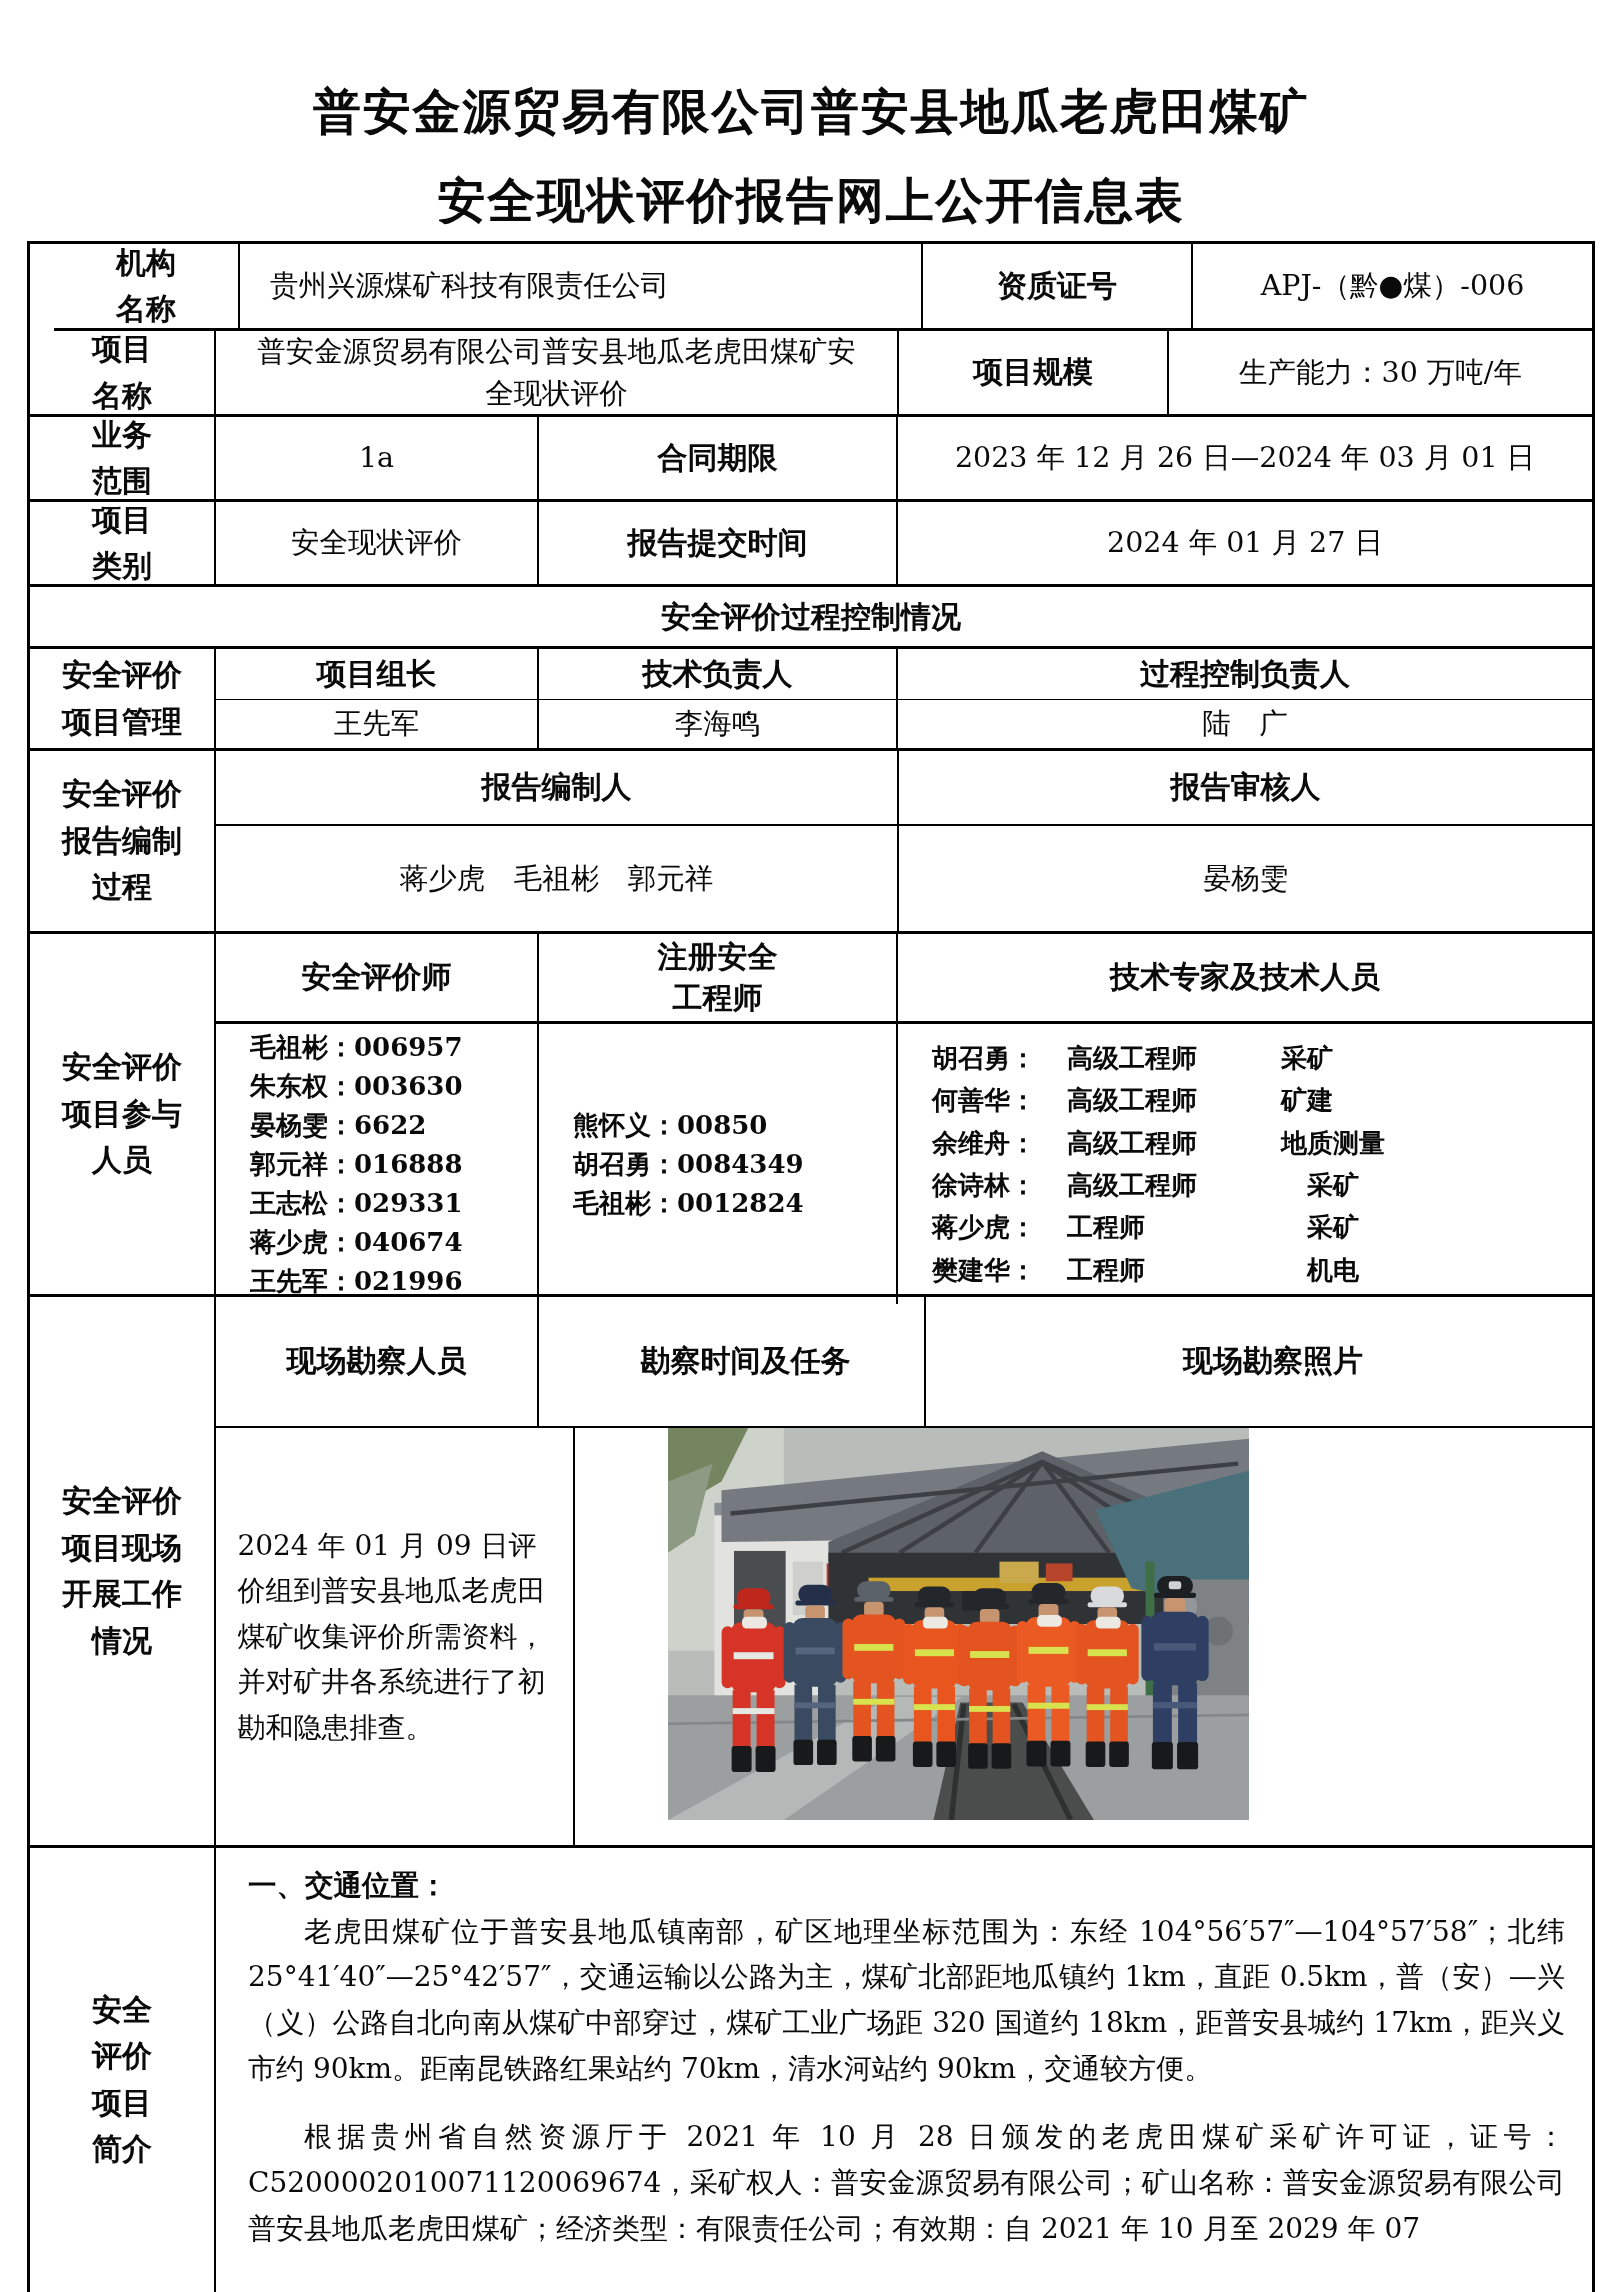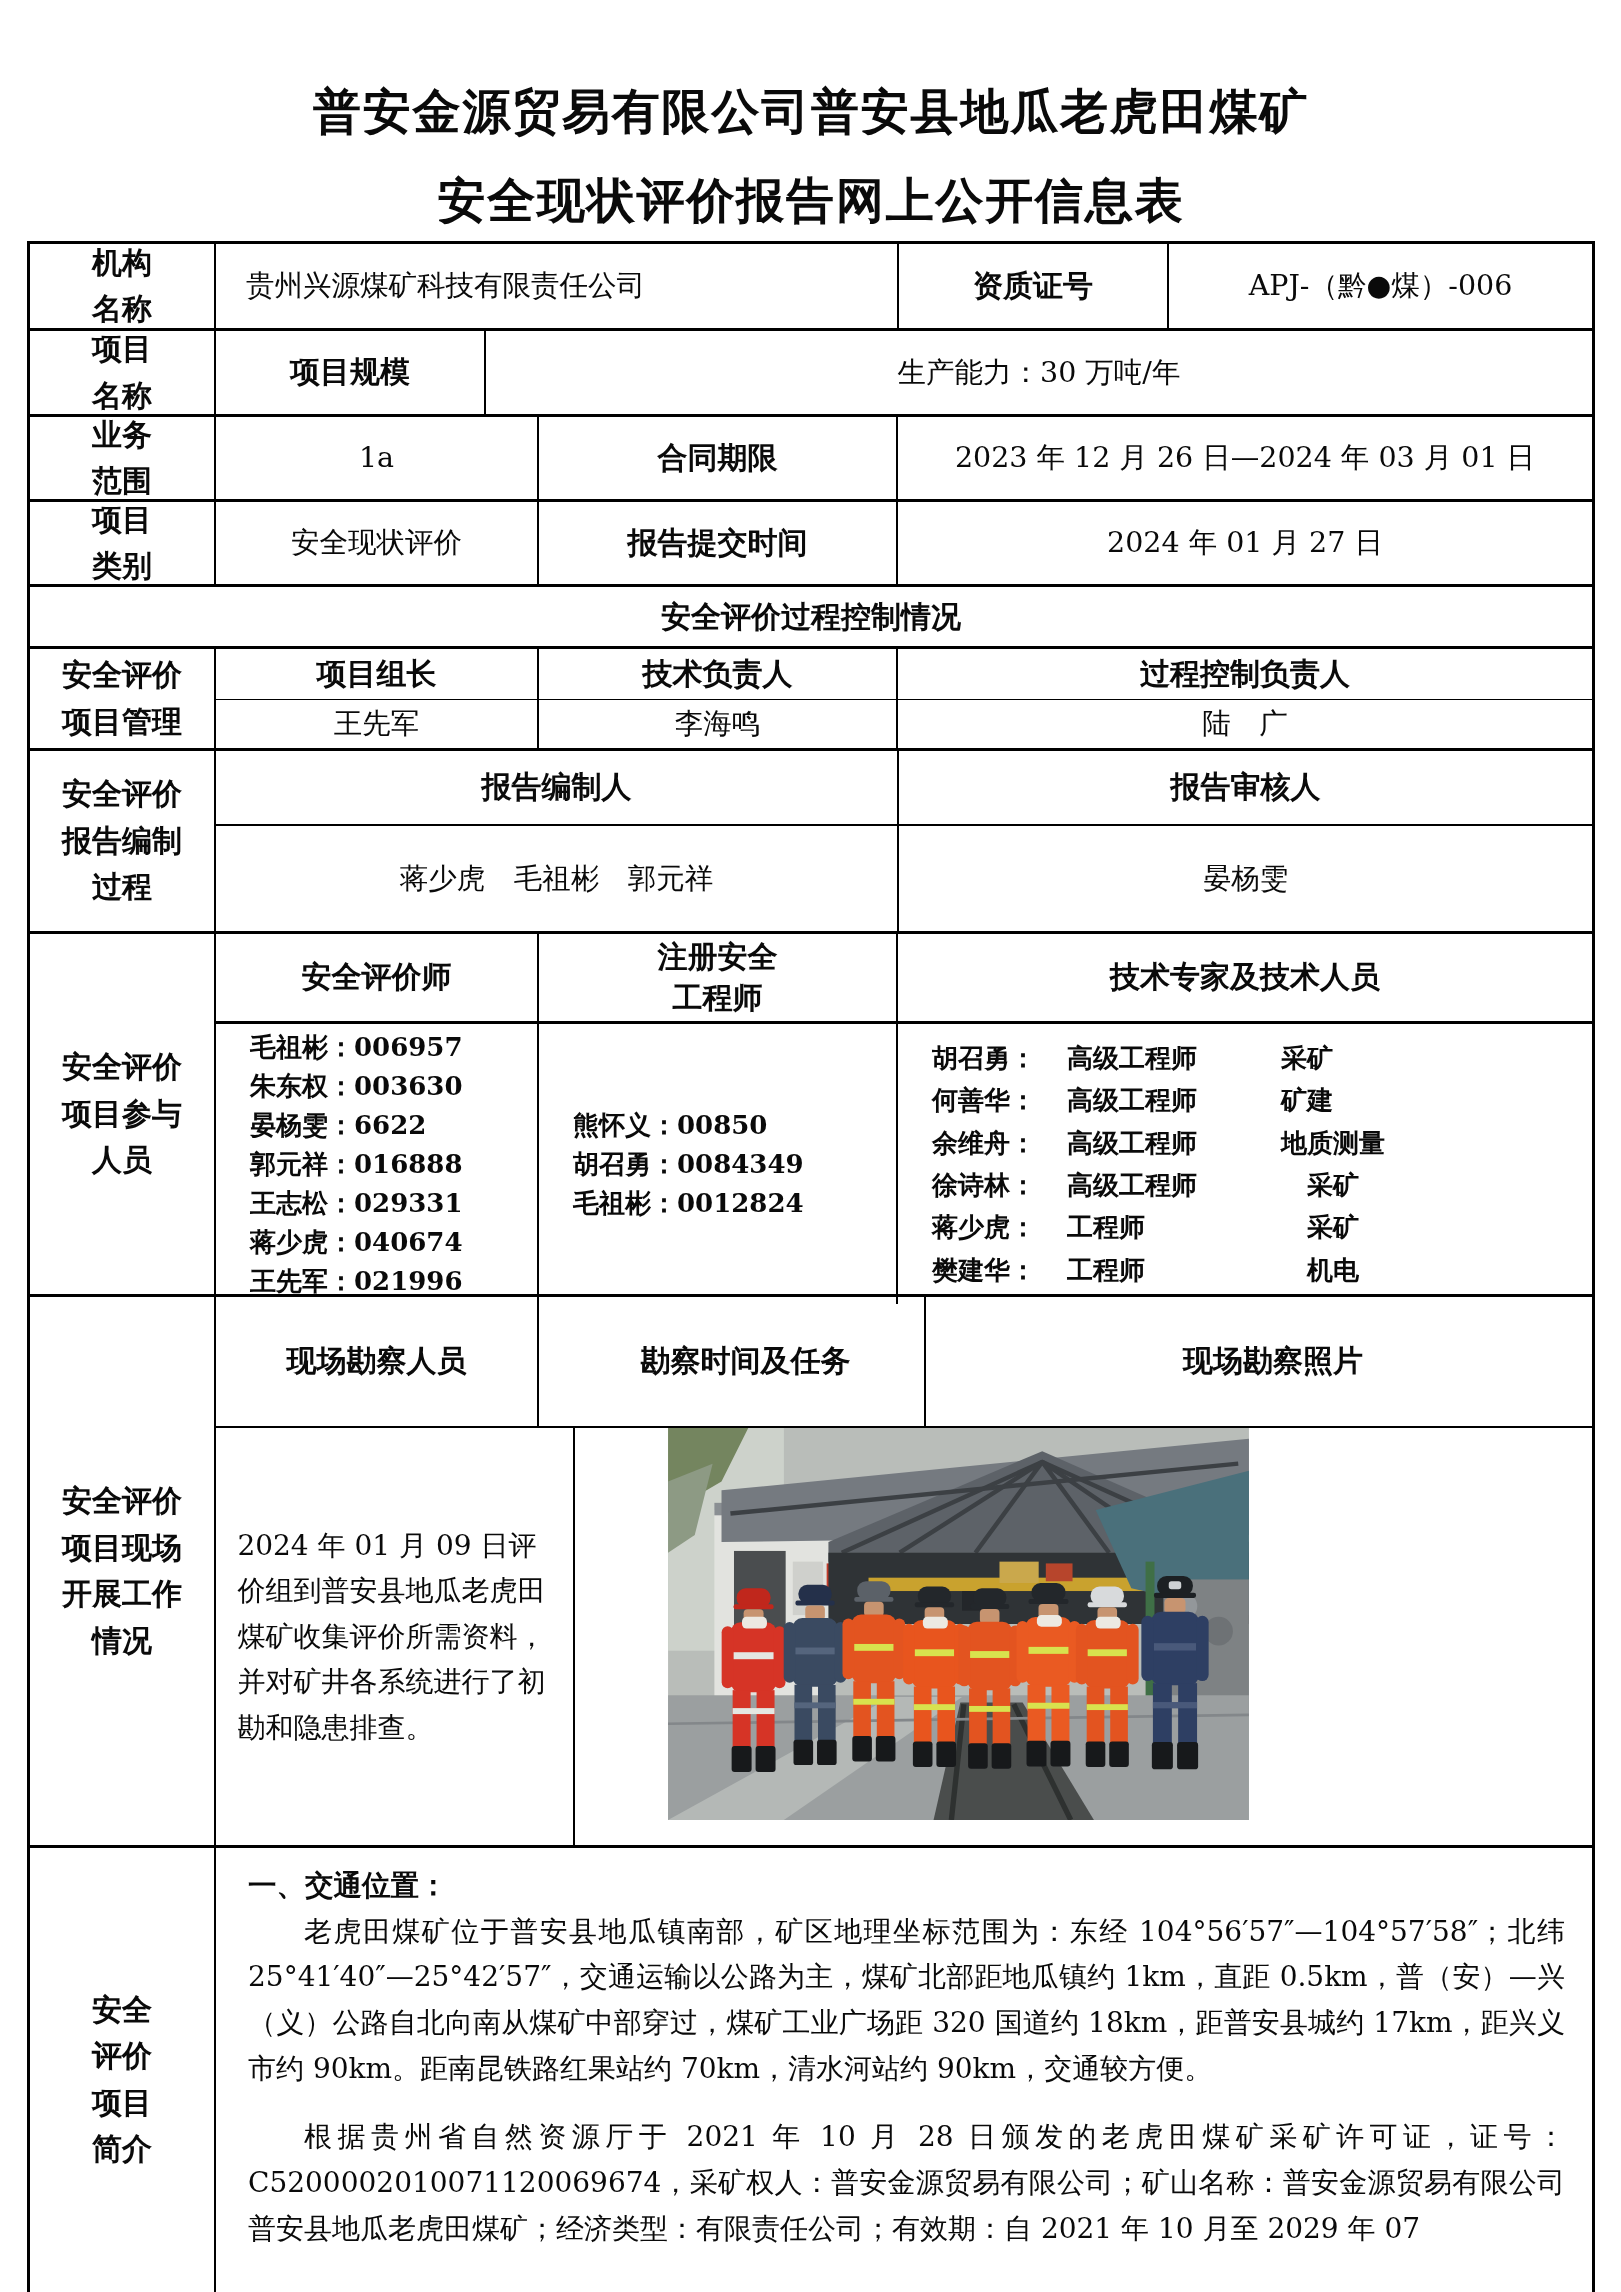--- a/index.html
+++ b/index.html
@@ -23,21 +23,21 @@
   .a  { width: 186px; flex: none; }
   .b  { width: 323px; flex: none; }
   .cc { width: 359px; flex: none; }
   .bc { width: 683px; flex: none; }
   .cl { width: 270px; flex: none; }
   .d  { flex: 1; }
 
   .lab { font-weight: 700; white-space: pre-line; font-size: 30px; line-height: 1.55; }
   .hd  { font-weight: 700; white-space: pre-line; font-size: 30px; line-height: 1.35; }
 
-  .r1 { height: 87px; } .r2 { height: 86px; } .r3 { height: 85px; }
+  .r1 { height: 87px; margin-left: 24px; } .r2 { height: 86px; } .r3 { height: 85px; }
   .r4 { height: 85px; } .r5 { height: 62px; }
   .r6 { height: 102px; } .r7 { height: 183px; } .r8 { height: 363px; }
   .r9 { height: 551px; } .r10 { min-height: 466px; }
 
   .banner { flex: 1; font-weight: 700; font-size: 30px; border-right: none; }
 
   .sect { flex: 1; display: flex; flex-direction: column; }
   .srow { display: flex; align-items: stretch; }
   .head6 { height: 55px;  border-bottom: 1.8px solid #000; }
   .head7 { height: 75px;  border-bottom: 2.7px solid #000; }
@@ -85,20 +85,21 @@
       <div class="c a lab">机构
 名称</div>
       <div class="c bc left">贵州兴源煤矿科技有限责任公司</div>
       <div class="c cl hd">资质证号</div>
       <div class="c d">APJ-（黔●煤）-006</div>
     </div>
 
     <div class="trow r2">
       <div class="c a lab">项目
 名称</div>
+      <div class="c bc padwide">普安金源贸易有限公司普安县地瓜老虎田煤矿安全现状评价</div>
       <div class="c cl hd">项目规模</div>
       <div class="c d">生产能力：30 万吨/年</div>
     </div>
 
     <div class="trow r3">
       <div class="c a lab">业务
 范围</div>
       <div class="c b">1a</div>
       <div class="c cc hd">合同期限</div>
       <div class="c d">2023 年 12 月 26 日—2024 年 03 月 01 日</div>

